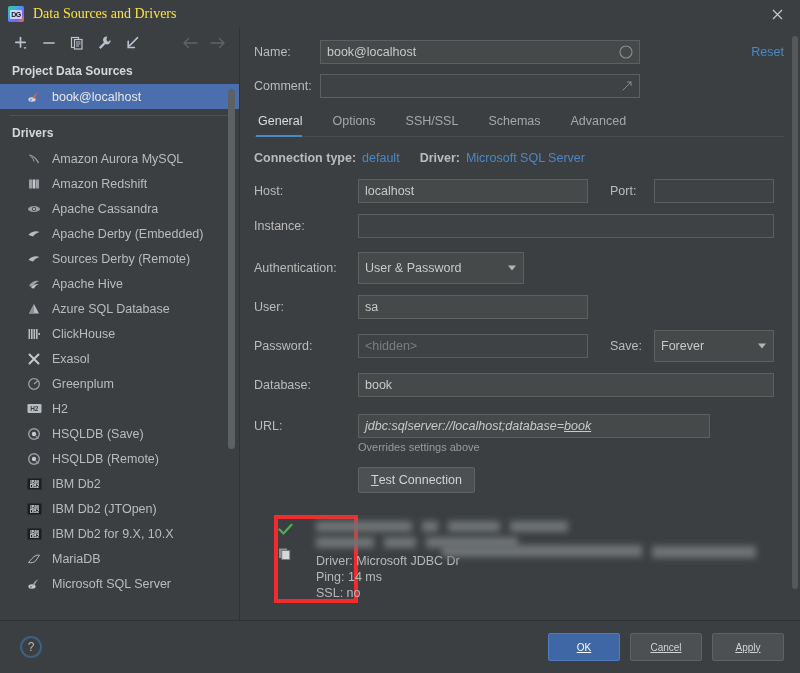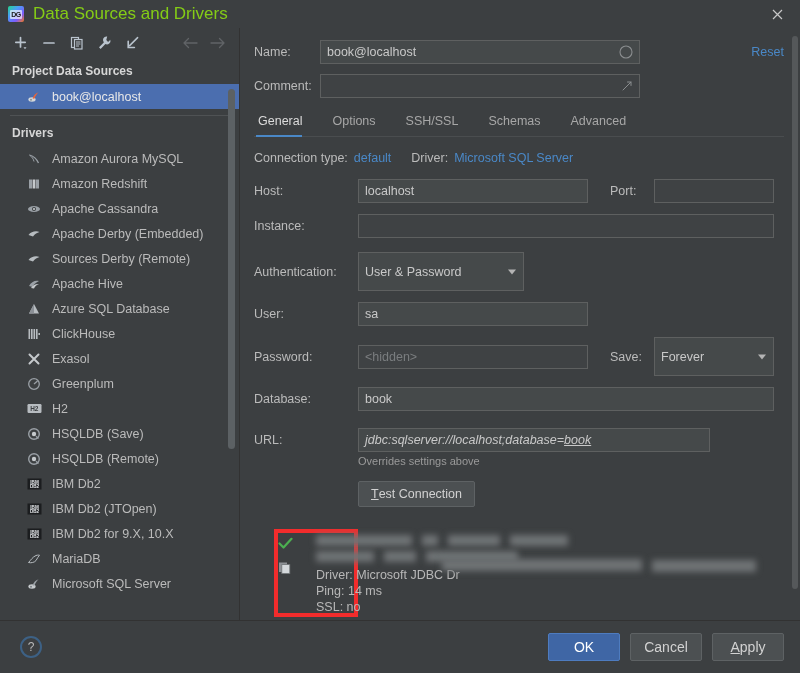--- a/index.html
+++ b/index.html
@@ -40,22 +40,23 @@
     flex: 0 0 16px;
   }
   .dg-logo span {
     font-size: 7px; font-weight: bold; color: #1a1a1a;
     line-height: 1; letter-spacing: -0.5px;
     background: rgba(255,255,255,.65);
     padding: 1px 1px;
     border-radius: 1px;
   }
   .title-text {
-    font-size: 17px;
-    color: #84cc16;
+    font-size: 14px;
+    color: #fde047;
+    font-family: Liberation Serif, serif;
   }
   .close-btn {
     position: absolute;
     right: 0; top: 0;
     width: 46px; height: 28px;
     display: flex; align-items: center; justify-content: center;
     color: #c0c0c0;
     font-size: 14px;
     cursor: pointer;
   }
@@ -227,38 +228,38 @@
   }
 
   .conn-line {
     margin-top: 14px;
     display: flex;
     align-items: center;
     font-size: 12.5px;
     gap: 6px;
   }
   .link { color: #4a88c7; cursor: pointer; }
-  .muted { color: #bbbbbb; }
+  .muted { color: #bbbbbb; font-weight: bold; }
 
   .form { margin-top: 14px; }
   .frow {
     display: flex;
     align-items: center;
     margin-bottom: 11px;
   }
   .flabel {
     width: 104px;
     flex: 0 0 104px;
     font-size: 12.5px;
     color: #bbbbbb;
   }
   .select {
     background: #45494a;
     border: 1px solid #5e6060;
-    height: 39px;
+    height: 32px;
     display: flex;
     align-items: center;
     padding: 0 6px;
     color: #c9c9c9;
     font-size: 12.5px;
     position: relative;
     cursor: pointer;
   }
   .caret {
     position: absolute;
@@ -376,30 +377,31 @@
     display: flex; align-items: center; justify-content: center;
     font-size: 12px;
     cursor: pointer;
     margin-left: 4px;
   }
   .footer-spacer { flex: 1 1 auto; }
   .fbtn {
     height: 28px;
     min-width: 72px;
     border-radius: 2px;
-    font-size: 14px;
+    font-size: 10px;
     font-family: "Liberation Sans", sans-serif;
     display: inline-flex;
     align-items: center;
     justify-content: center;
     cursor: pointer;
     margin-left: 10px;
     border: 1px solid #5e6264;
     background: #4c5052;
     color: #d2d2d2;
+    text-decoration: underline;
   }
   .fbtn.primary {
     background: #3f66a5;
     border: 1px solid #4e7cc0;
     color: #ffffff;
   }
   .fbtn u { text-decoration: underline; }
 </style>
 </head>
 <body>

